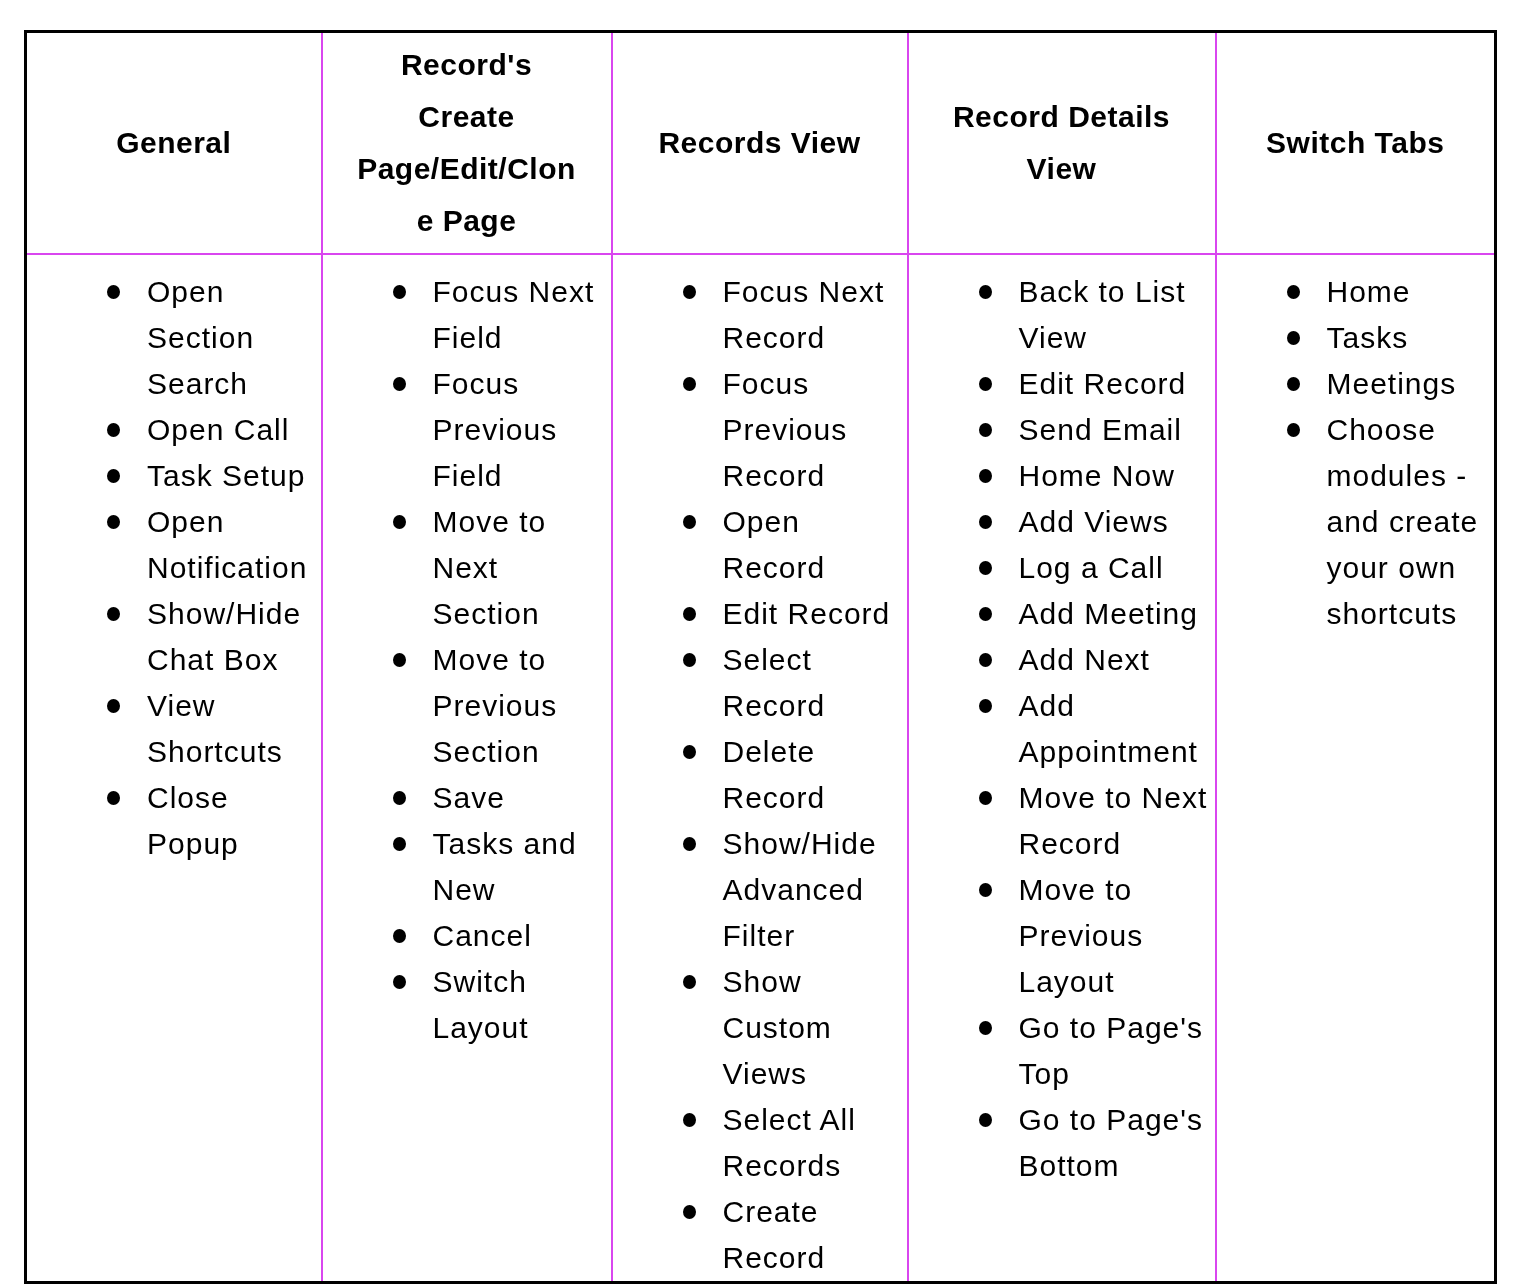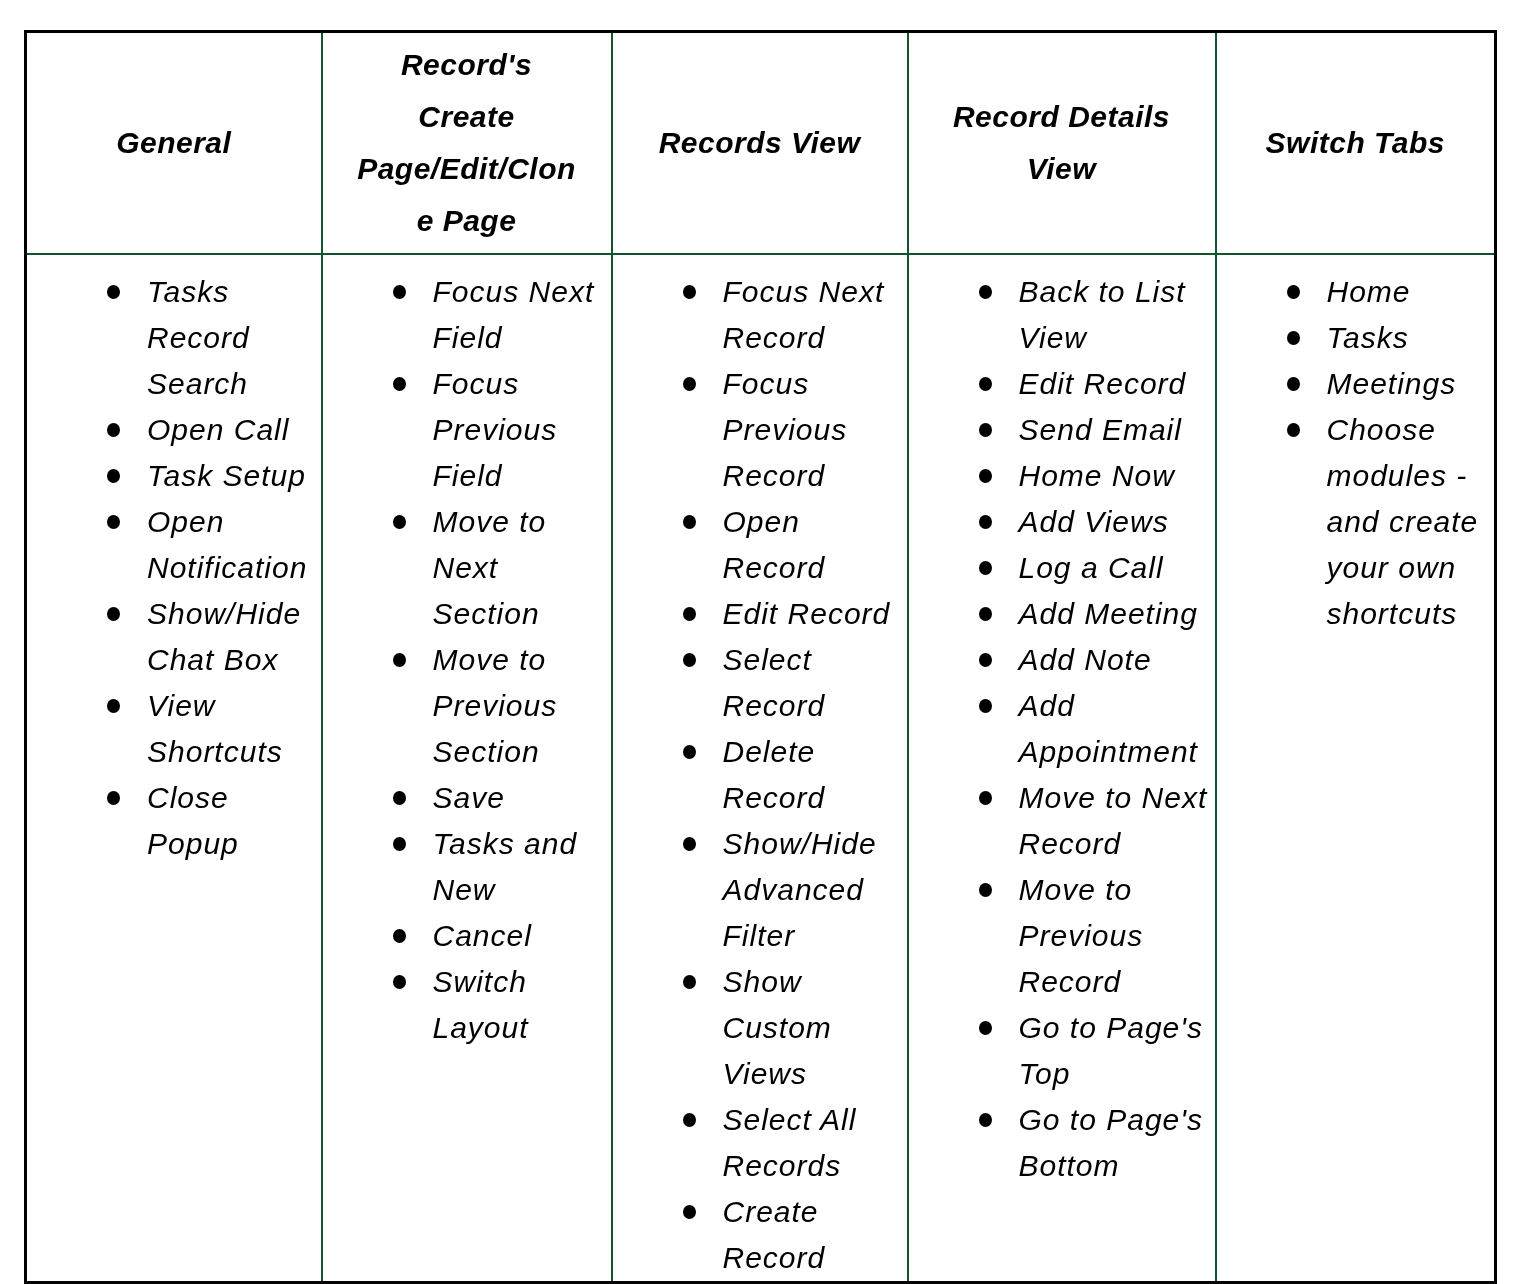--- a/index.html
+++ b/index.html
@@ -21,23 +21,22 @@
     left: 24px;
     top: 30px;
     width: 1470px;
     border-collapse: collapse;
     table-layout: fixed;
     background: #ffffff;
     border: 3px solid #000000;
   }
   .shortcuts-table th,
   .shortcuts-table td {
-    border: 2px solid #14532d;
+    border: 2px solid #d946ef;
     background: #ffffff;
-    font-style: italic;
   }
   tr.header-row { height: 210px; }
   tr.body-row   { height: 1016px; }
   th.col-header {
     font-size: 30px;
     font-weight: bold;
     line-height: 52px;
     letter-spacing: 0.5px;
     text-align: center;
     vertical-align: middle;
@@ -88,21 +87,21 @@
     <tr class="header-row">
       <th class="col-header">General</th>
       <th class="col-header">Record's Create Page/Edit/Clone Page</th>
       <th class="col-header">Records View</th>
       <th class="col-header">Record Details View</th>
       <th class="col-header">Switch Tabs</th>
     </tr>
     <tr class="body-row">
       <td class="col-body c0">
         <ul class="shortcut-list">
-            <li>Tasks Record Search</li>
+            <li>Open Section Search</li>
             <li>Open Call</li>
             <li>Task Setup</li>
             <li>Open Notification</li>
             <li>Show/Hide Chat Box</li>
             <li>View Shortcuts</li>
             <li>Close Popup</li>
           </ul>
       </td>
       <td class="col-body c1">
         <ul class="shortcut-list">
@@ -132,24 +131,24 @@
       </td>
       <td class="col-body c3">
         <ul class="shortcut-list">
             <li>Back to List View</li>
             <li>Edit Record</li>
             <li>Send Email</li>
             <li>Home Now</li>
             <li>Add Views</li>
             <li>Log a Call</li>
             <li>Add Meeting</li>
-            <li>Add Note</li>
+            <li>Add Next</li>
             <li>Add Appointment</li>
             <li>Move to Next Record</li>
-            <li>Move to Previous Record</li>
+            <li>Move to Previous Layout</li>
             <li>Go to Page's Top</li>
             <li>Go to Page's Bottom</li>
           </ul>
       </td>
       <td class="col-body c4">
         <ul class="shortcut-list">
             <li>Home</li>
             <li>Tasks</li>
             <li>Meetings</li>
             <li>Choose modules - and create your own shortcuts</li>

